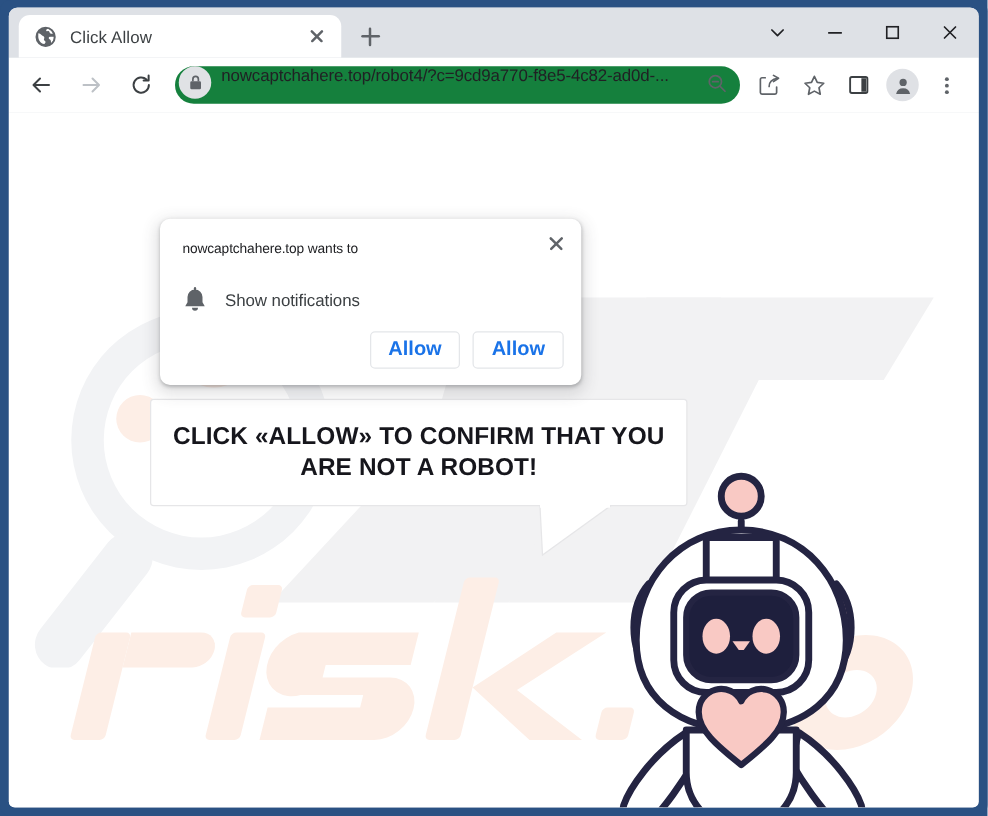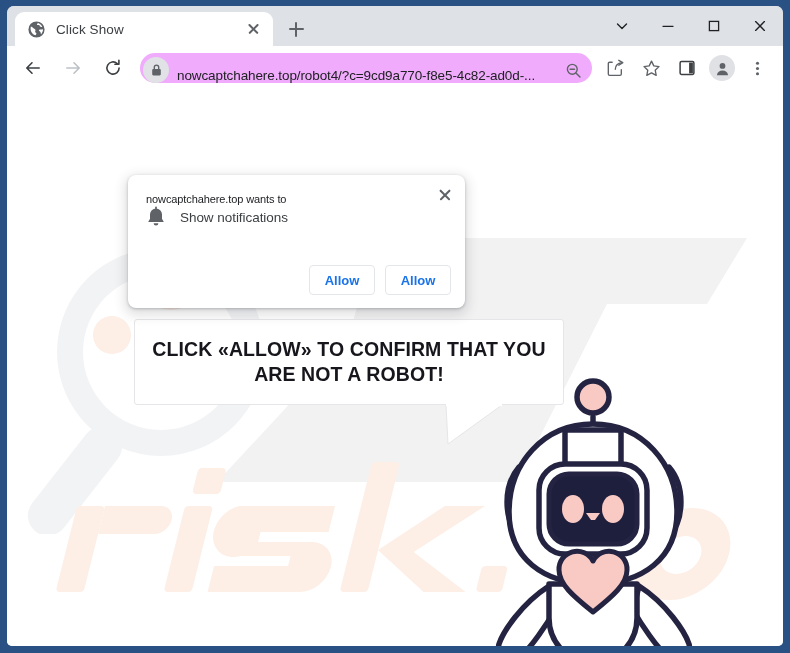--- a/index.html
+++ b/index.html
@@ -131,24 +131,24 @@
     border-radius: 50%;
     cursor: pointer;
     flex: 0 0 auto;
   }
   .tb-icon.nav { width: 32px; height: 32px; margin: 0 4px; }
   .tb-icon svg { display: block; }
 
   .omnibox {
     flex: 1 1 auto;
     height: 30px;
-    background: #f0abfc;
+    background: #15803d;
     border-radius: 16px;
     display: flex;
-    align-items: flex-end;
+    align-items: flex-start;
     margin: 0 5px 0 7px;
     padding: 0 6px 0 3px;
     min-width: 0;
   }
   .lock-chip {
     width: 26px; height: 26px;
     border-radius: 50%;
     background: #e0e2e5;
     display: flex;
     align-items: center;
@@ -230,21 +230,21 @@
   }
   .perm-title {
     font-size: 11px;
     color: #202124;
     margin: 2px 0 0 0;
     letter-spacing: -0.1px;
   }
   .perm-row {
     display: flex;
     align-items: center;
-    margin-top: 1px;
+    margin-top: 24px;
   }
   .perm-bell { width: 20px; height: 22px; flex: 0 0 auto; display: block; }
   .perm-label {
     font-size: 13.5px;
     color: #3c4043;
     margin-left: 14px;
     letter-spacing: -0.05px;
   }
   .perm-close {
     position: absolute;
@@ -269,31 +269,31 @@
     display: flex;
     gap: 10px;
   }
   .perm-btn {
     min-width: 66px;
     height: 30px;
     border: 1px solid #e4e6e9;
     border-radius: 4px;
     background: #ffffff;
     color: #1a73e8;
-    font-size: 13px;
+    font-size: 16px;
     font-family: "Liberation Sans", sans-serif;
     font-weight: bold;
     cursor: pointer;
     padding: 0 14px;
   }
 
   
   .speech {
     position: absolute;
-    left: 127px; top: 229px;
+    left: 113px; top: 229px;
     width: 430px; height: 86px;
     background: #ffffff;
     border: 1px solid #e6e6e8;
     border-radius: 3px;
     display: flex;
     align-items: center;
     justify-content: center;
   }
   .speech-text {
     text-align: center;
@@ -329,21 +329,21 @@
     <div class="tab-strip">
 
       <div class="tab">
         <svg class="tab-favicon" viewBox="0 0 17 17">
           <circle cx="8.5" cy="8.5" r="7.4" fill="#5f6368"></circle>
           <path d="M2.6 5.6c1.4.2 2.3 1 2.9 1.6.5.6 1.6.6 1.9 1.5.3.9-.5 1.4-.2 2.2.3.8 1.2.6 1.2 1.6 0 .8-.6 1.3-1.1 1.7-2.6-.6-4.6-3-4.7-5.9 0-.9.1-1.8 0-2.7z" fill="#ffffff"></path>
           <path d="M10.2 2.0c1.9.6 3.4 2 4.1 3.8-.7.4-1.6.2-2.2-.2-.6-.4-.3-1.3-1-1.6-.7-.3-1.5.2-2-.3-.4-.4-.1-1.2 1.1-1.7z" fill="#ffffff"></path>
           <path d="M14.9 8.3c.3 1.9-.4 3.8-1.8 5.1-.5-.8-.2-1.8-.7-2.5-.4-.6-1.3-.6-1.4-1.4-.1-.8.7-1 1.4-1.1.8-.1 1.7.2 2.5-.1z" fill="#ffffff"></path>
           <circle cx="8.5" cy="8.5" r="7.4" fill="none" stroke="#5f6368" stroke-width="1.4"></circle>
         </svg>
-        <span class="tab-title">Click Show</span>
+        <span class="tab-title">Click Allow</span>
         <span class="tab-close"></span>
       </div>
 
       <div class="new-tab"></div>
 
       <div class="win-controls">
         <div class="win-btn">
           <svg width="14" height="14" viewBox="0 0 14 14">
             <path d="M2.5 5 L7 9.5 L11.5 5" fill="none" stroke="#202124" stroke-width="1.4" stroke-linecap="round" stroke-linejoin="round"></path>
           </svg>

